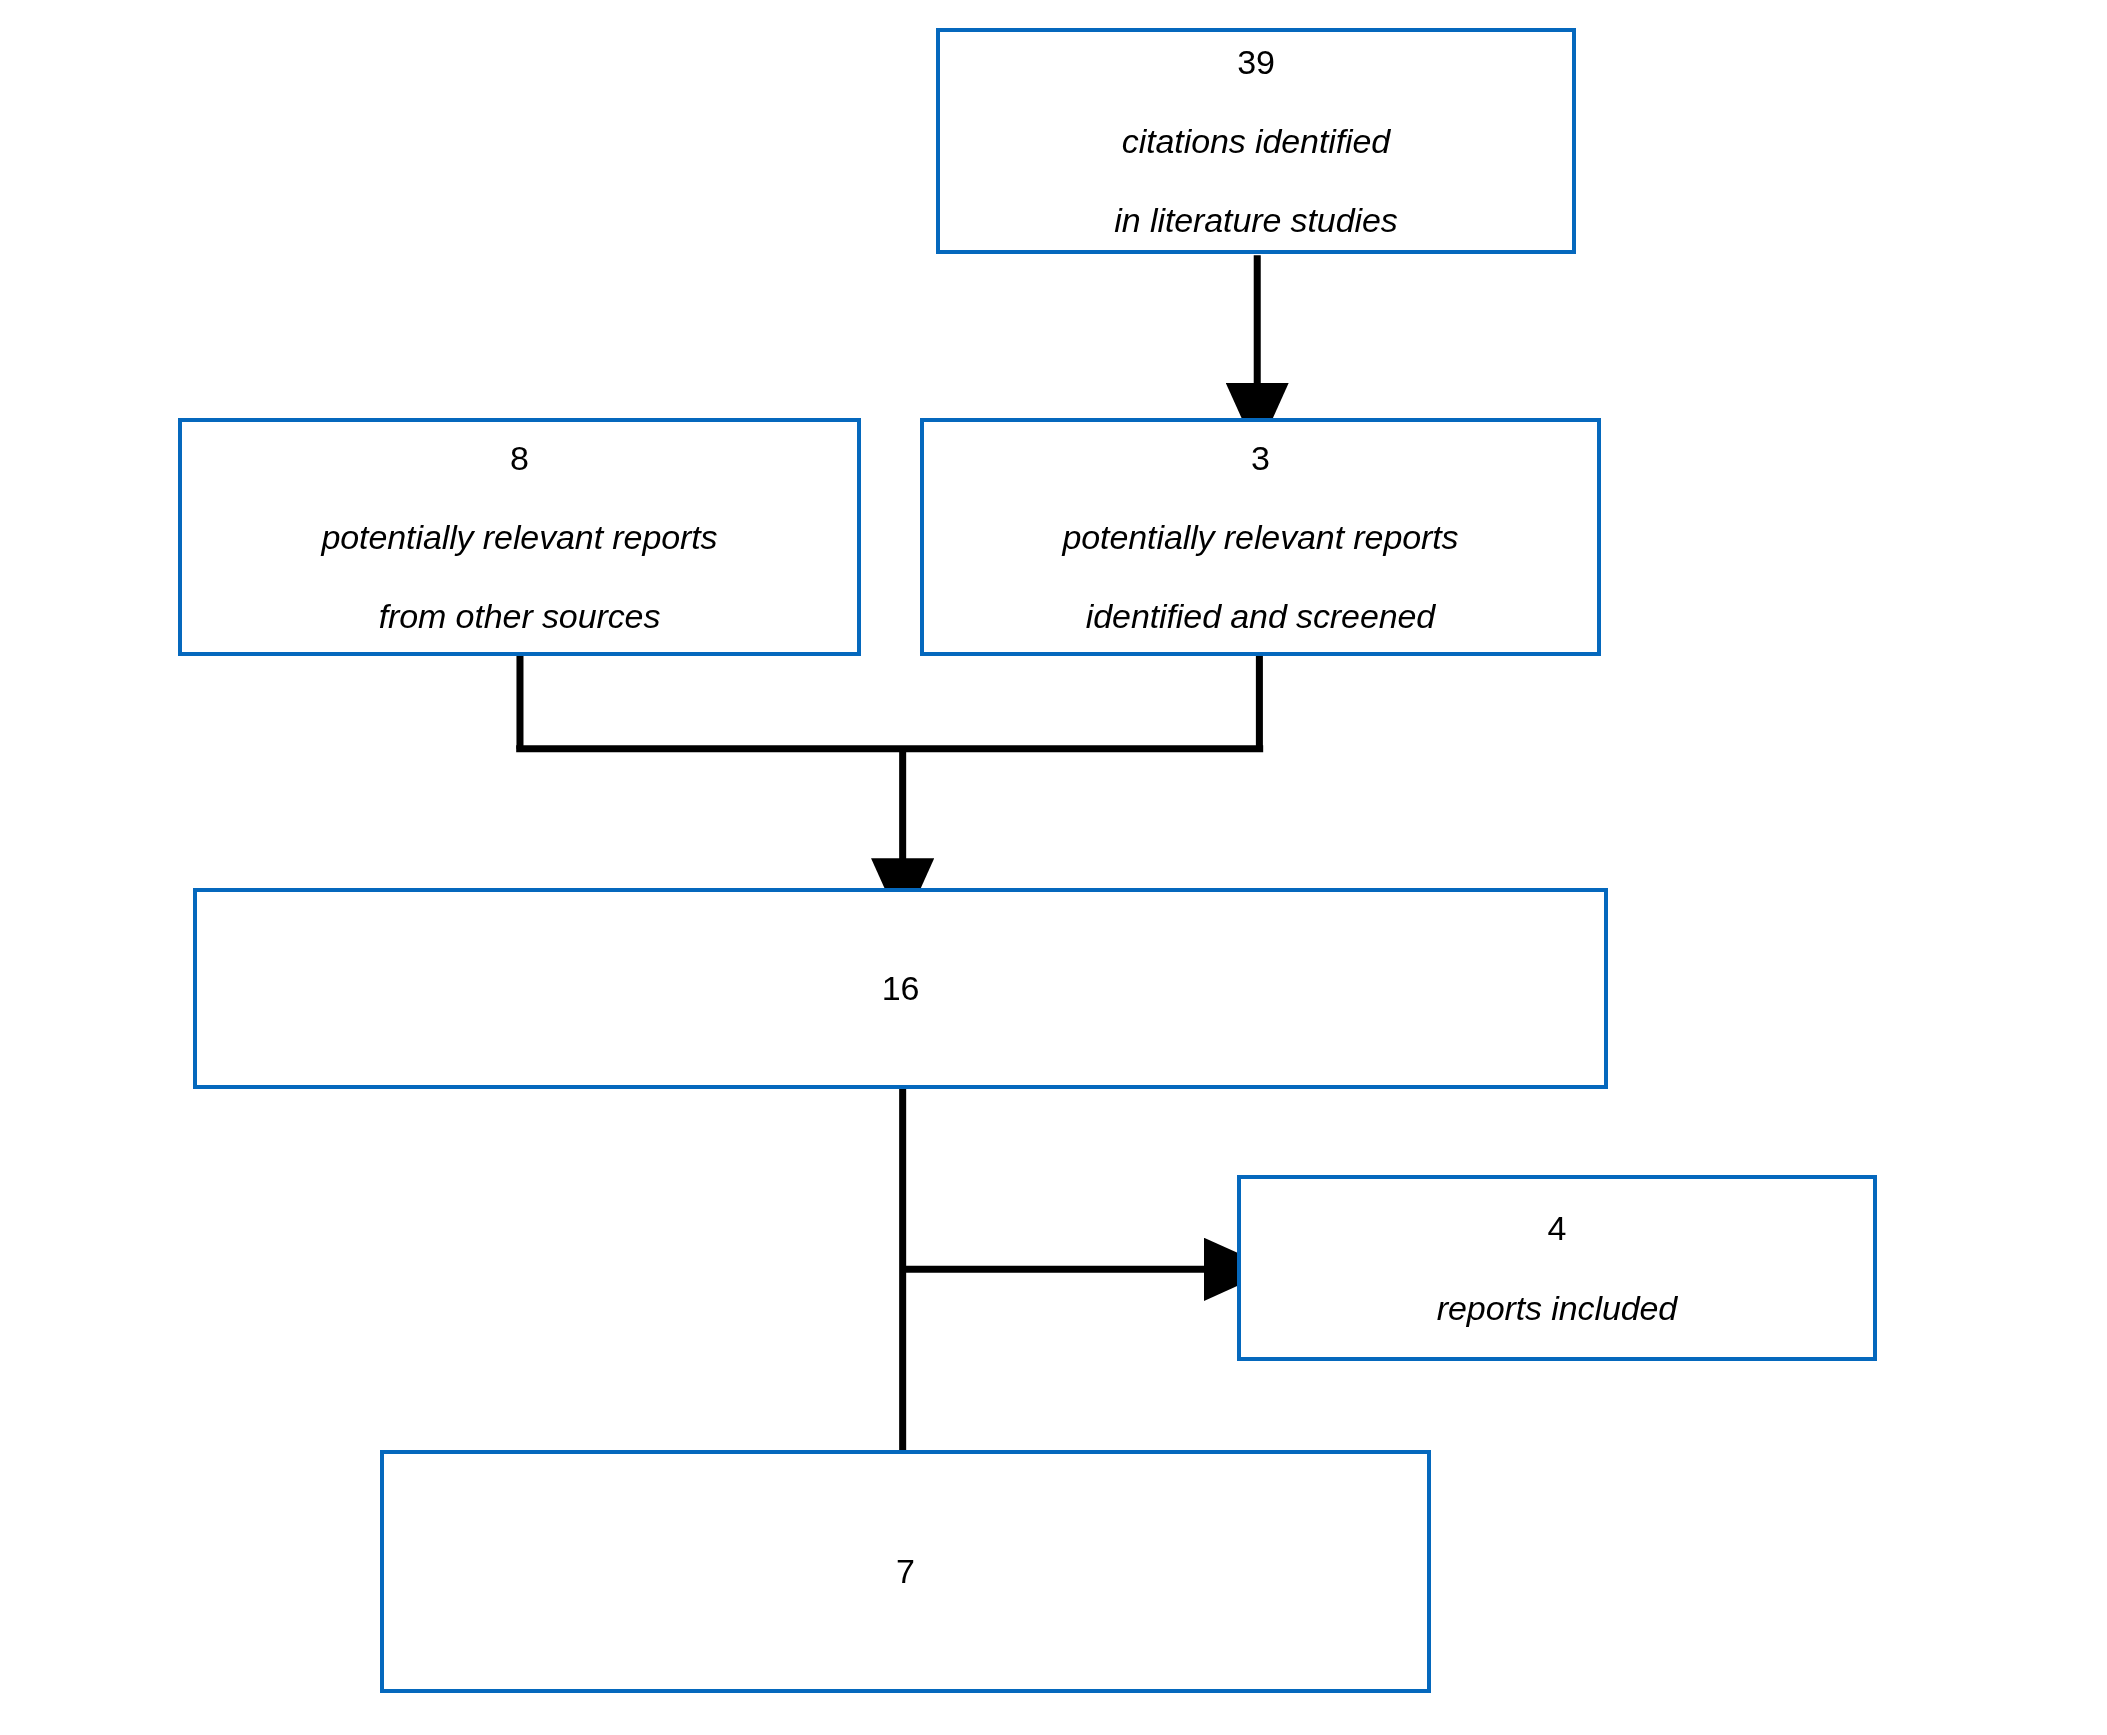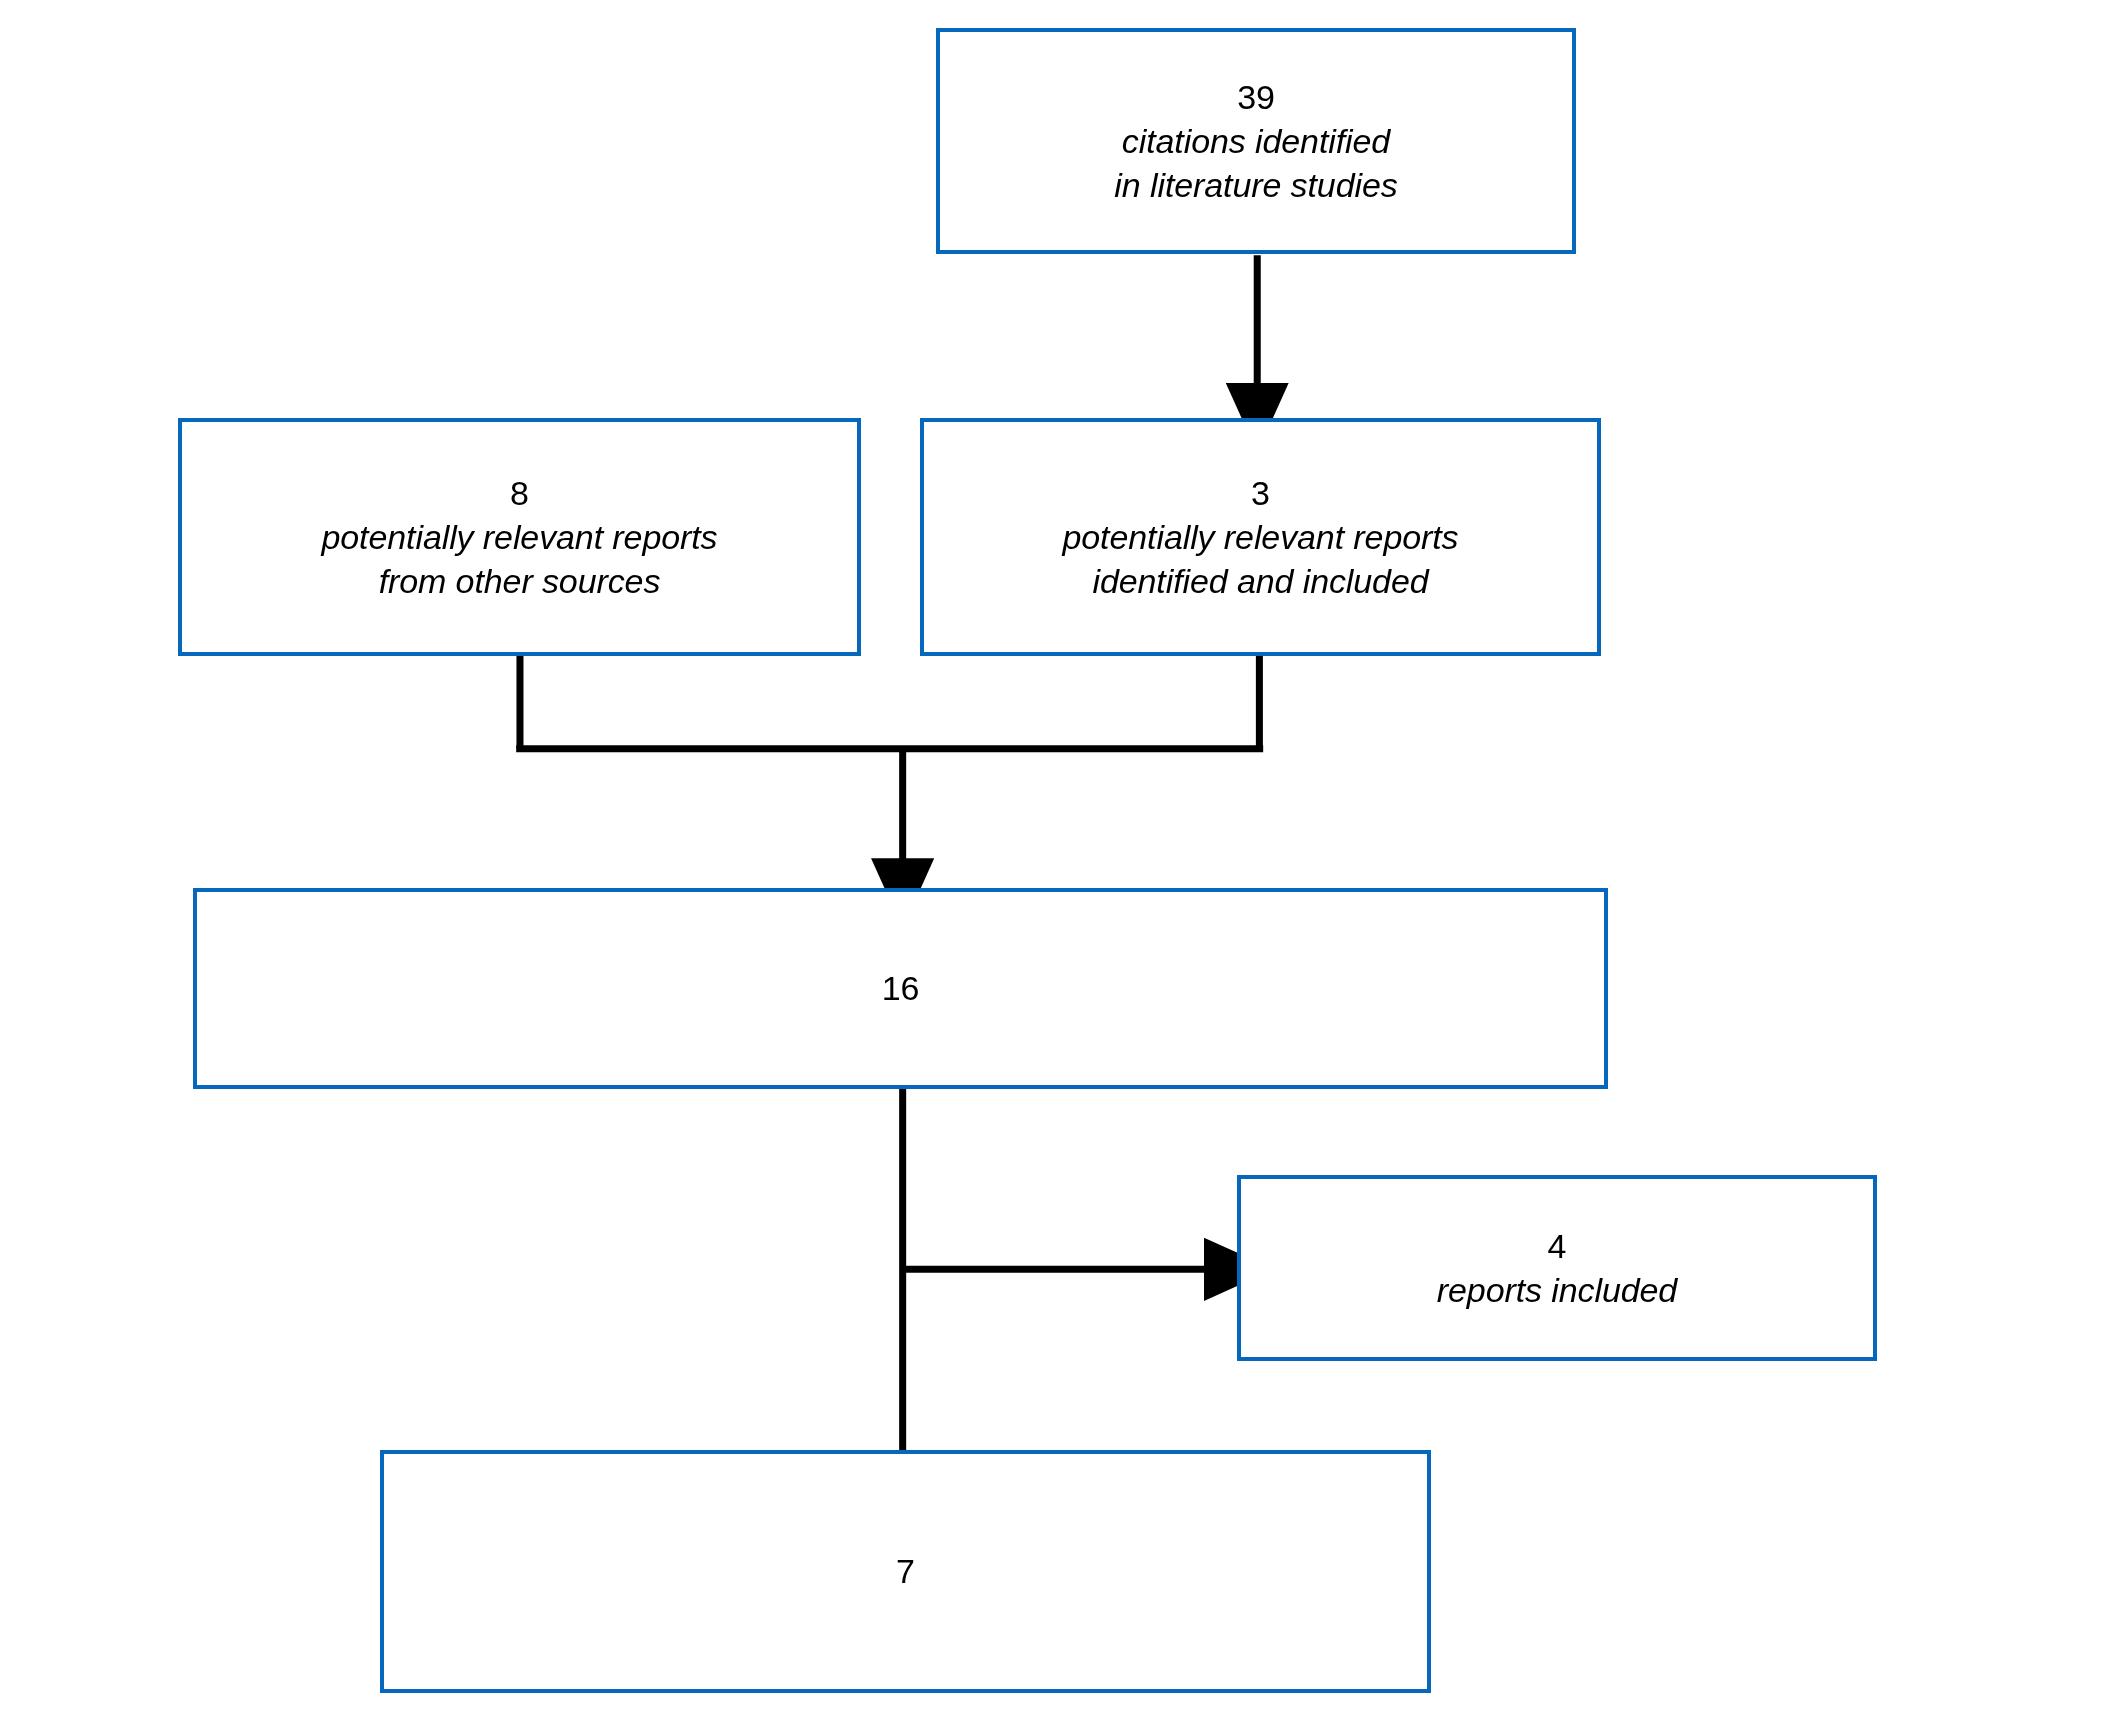--- a/index.html
+++ b/index.html
@@ -34,20 +34,21 @@
     flex-direction: column;
     align-items: center;
     justify-content: center;
     text-align: center;
     color: #000000;
     font-family: "Liberation Sans", sans-serif;
     font-size: 34px;
     line-height: 1.30;
     letter-spacing: -0.1px;
     z-index: 3;
+    gap: 35px;
   }
   .node .count {
     display: block;
   }
   .node .desc-line {
     display: block;
     white-space: nowrap;
     font-style: italic;
   }
 
@@ -96,21 +97,21 @@
 
   <div class="node" id="node-other-src">
     <span class="count">8</span>
     <span class="desc-line">potentially relevant reports</span>
     <span class="desc-line">from other sources</span>
   </div>
 
   <div class="node" id="node-screened">
     <span class="count">3</span>
     <span class="desc-line">potentially relevant reports</span>
-    <span class="desc-line">identified and included</span>
+    <span class="desc-line">identified and screened</span>
   </div>
 
   <div class="node" id="node-total">
     <span class="count">16</span>
   </div>
 
   <div class="node" id="node-excluded">
     <span class="count">4</span>
     <span class="desc-line">reports included</span>
   </div>

